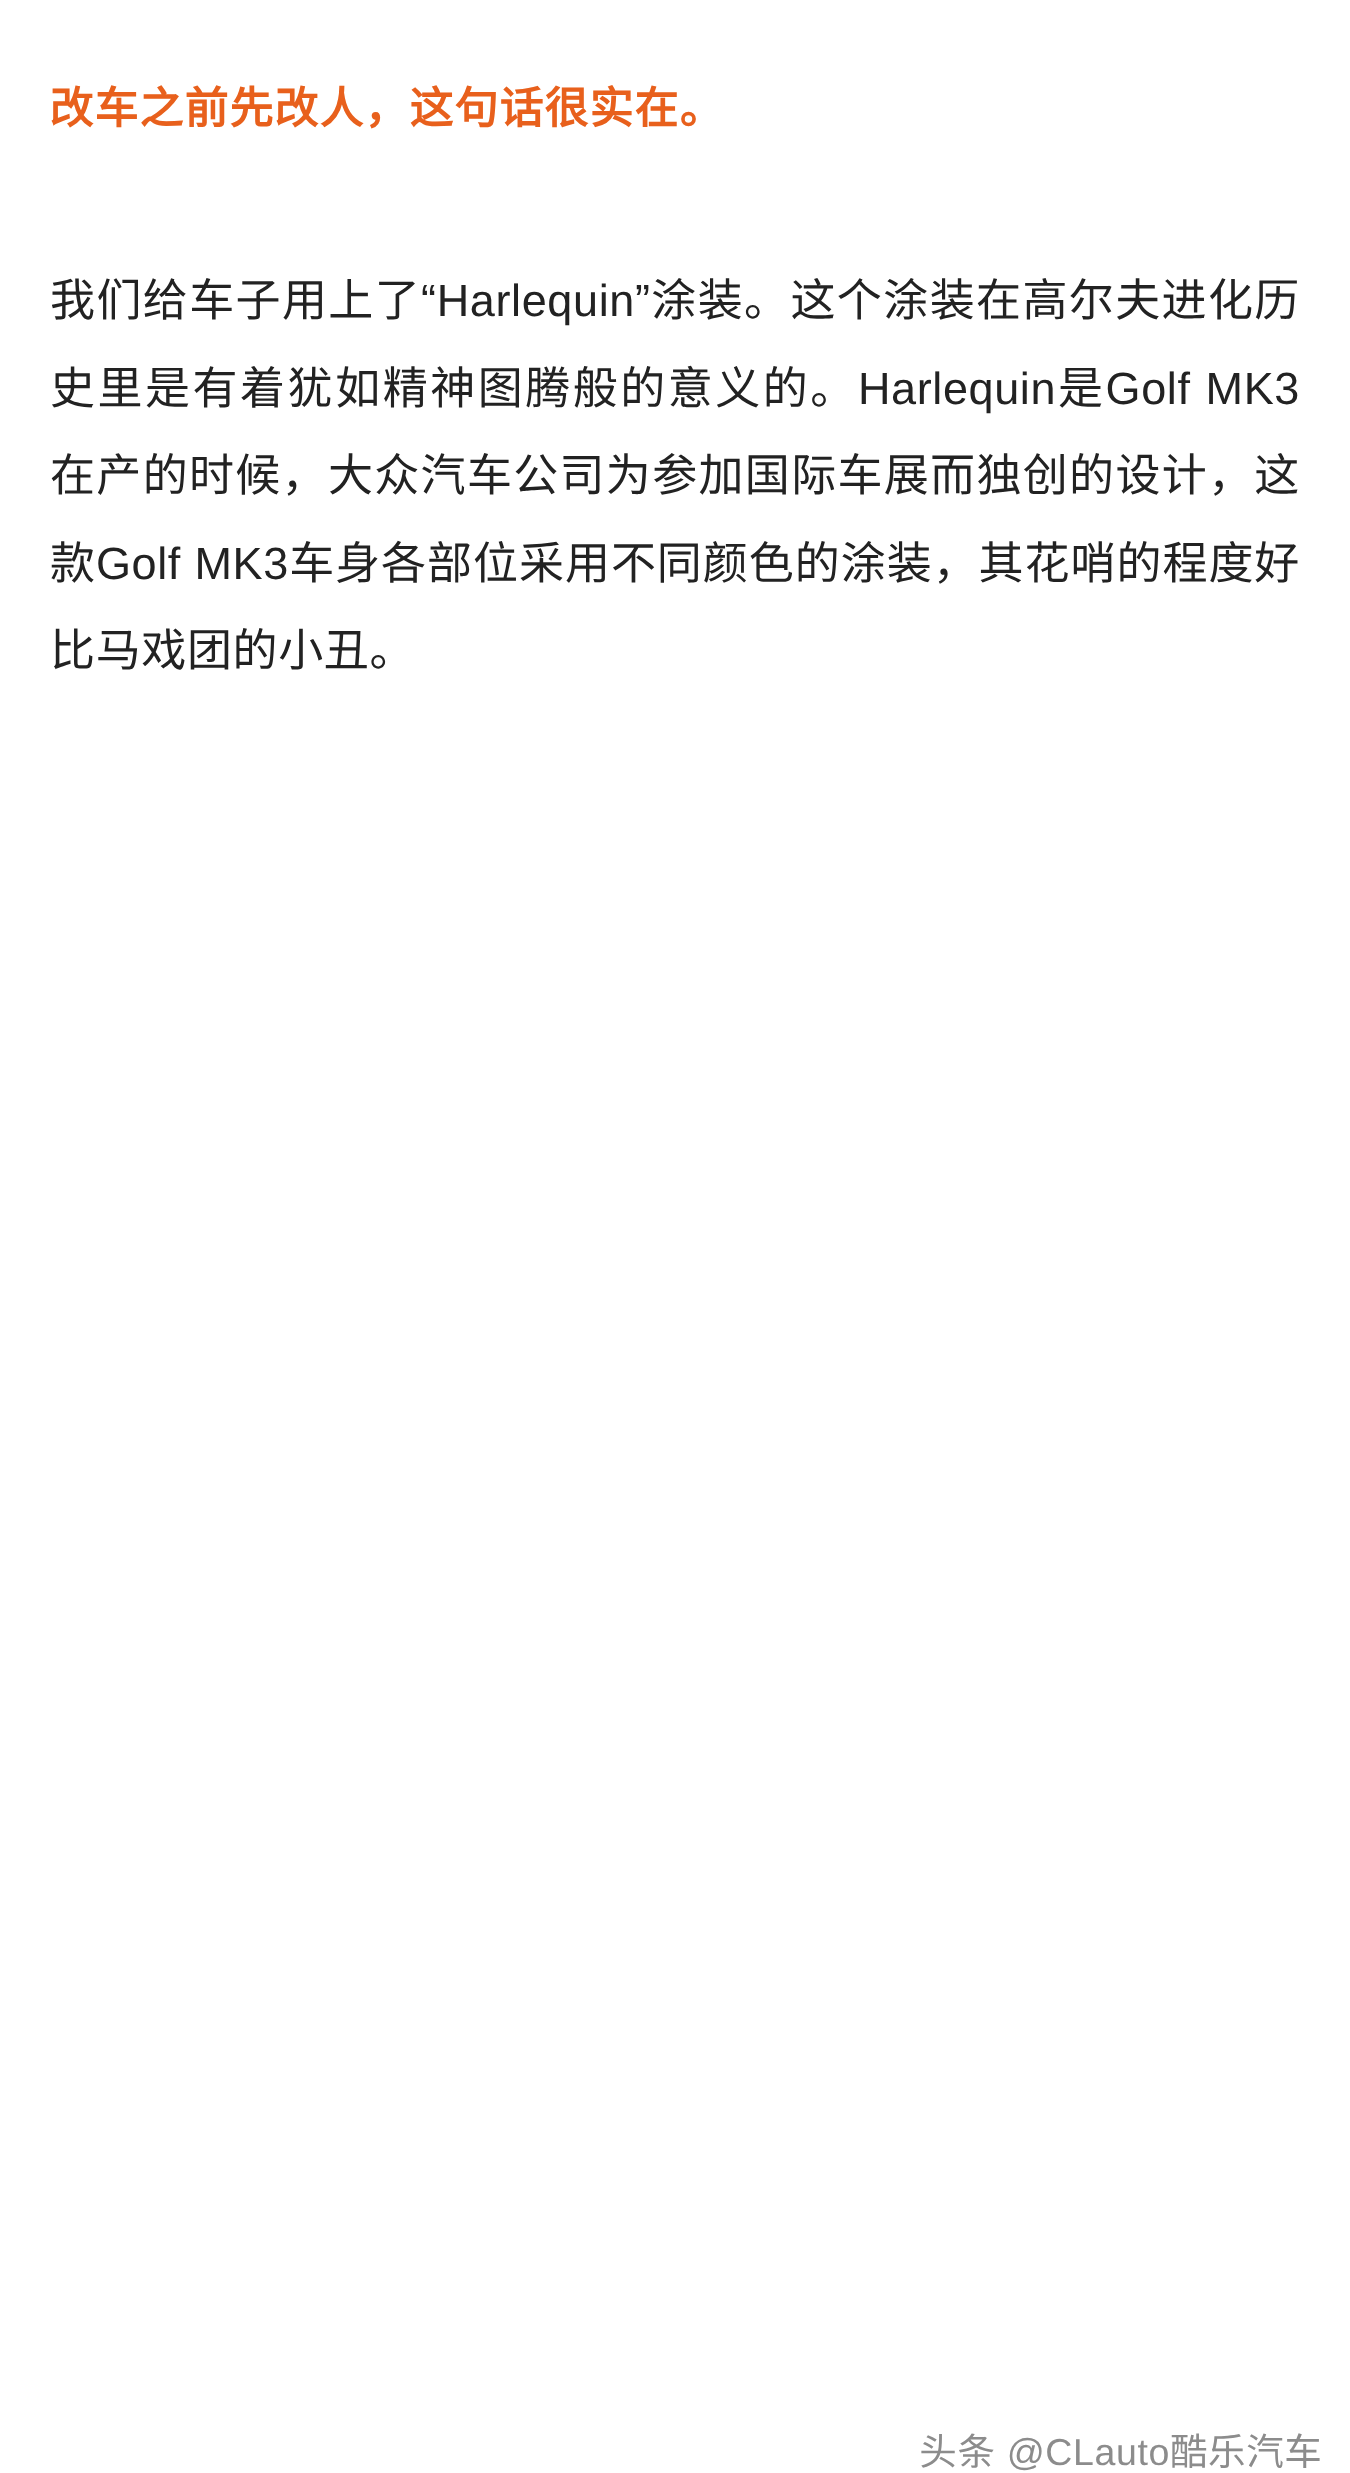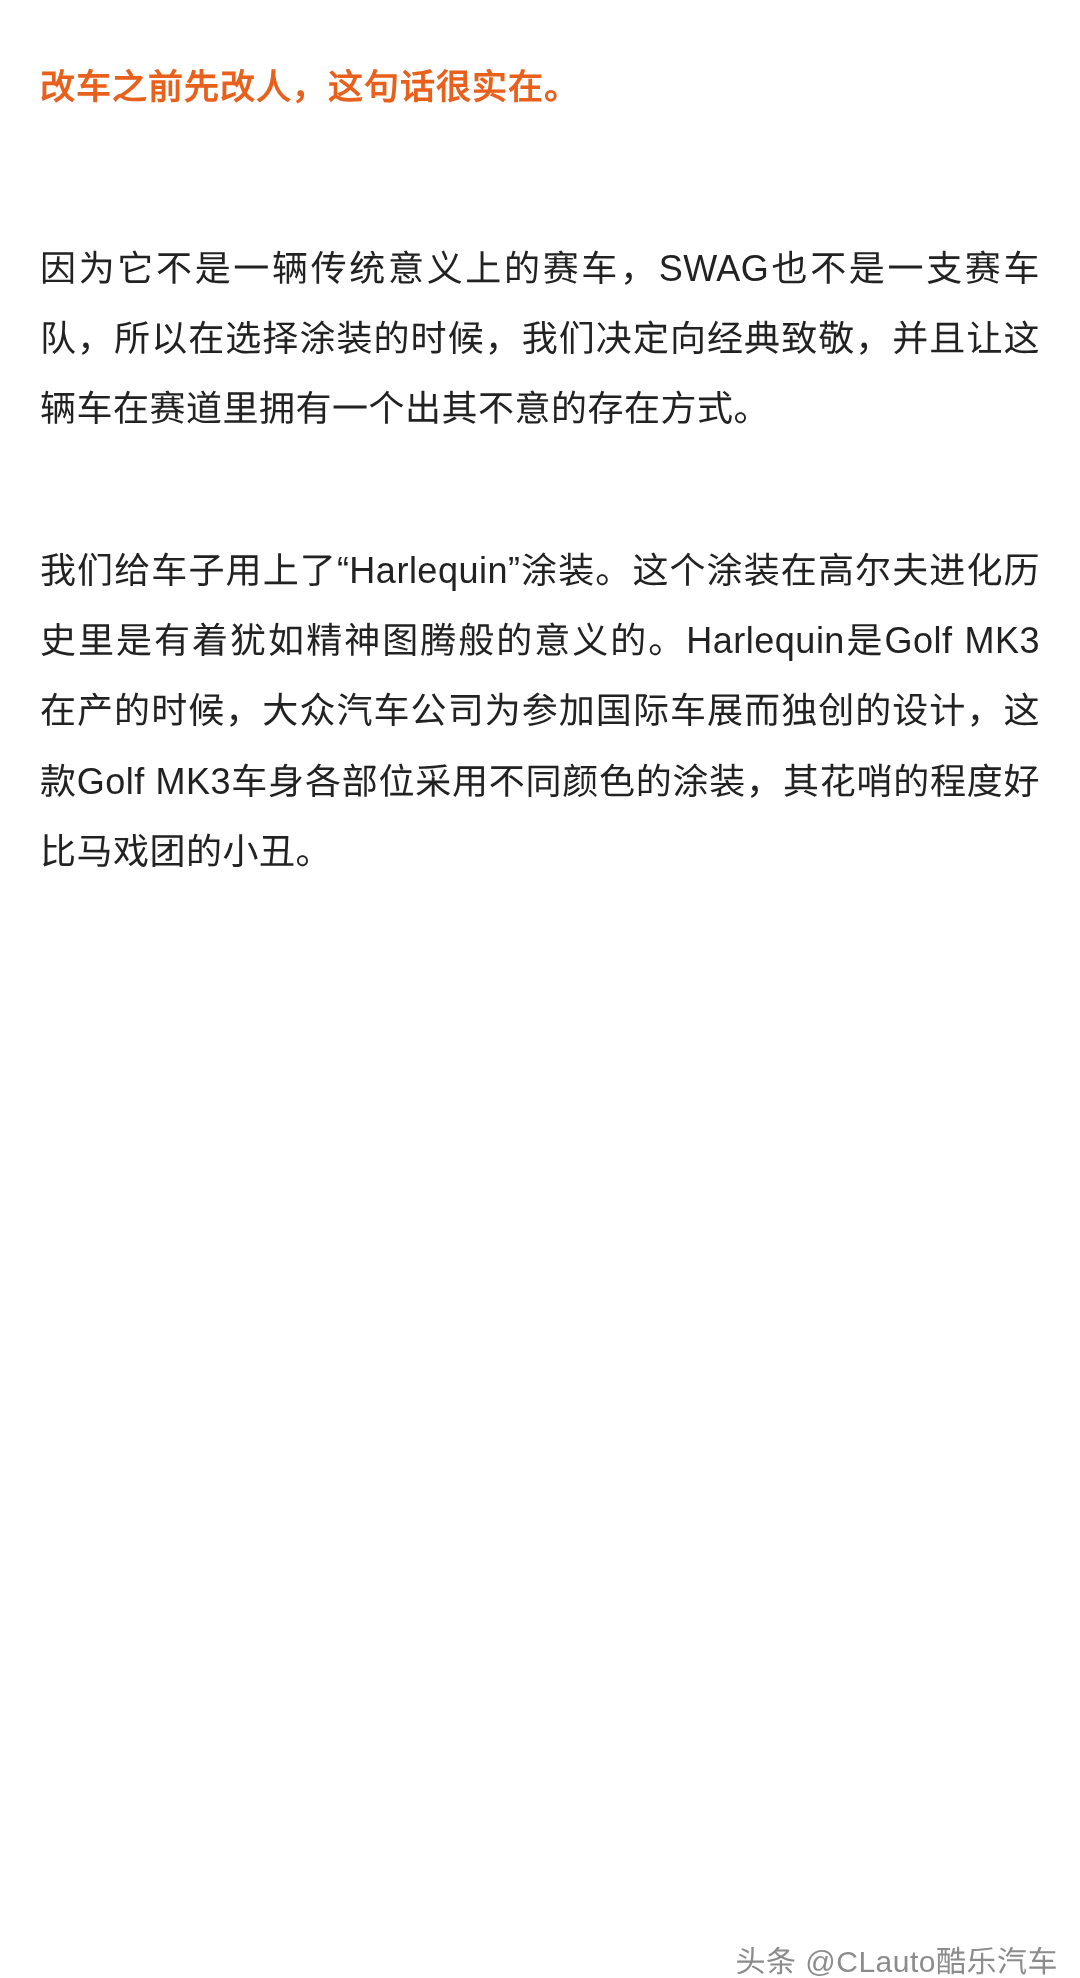--- a/index.html
+++ b/index.html
@@ -72,20 +72,19 @@
   }
 </style>
 </head>
 <body>
 
 <div class="page">
 
   <p class="lead">改车之前先改人，这句话很实在。</p>
 
 
-  <p class="body-para para-gap-1">因为它不是一辆传统意义上的赛车，SWAG也不是一支赛车队，所以在选择涂装的时候，我们决定向经典致敬，并且让这辆车在赛道里拥有一个出其不意的存在方式。</p>
 
   <p class="body-para para-gap-2">我们给车子用上了“Harlequin”涂装。这个涂装在高尔夫进化历史里是有着犹如精神图腾般的意义的。Harlequin是Golf MK3在产的时候，大众汽车公司为参加国际车展而独创的设计，这款Golf MK3车身各部位采用不同颜色的涂装，其花哨的程度好比马戏团的小丑。</p>
 
 
   <div class="watermark">头条 @CLauto酷乐汽车</div>
 
 </div>
 
 </body></html>

